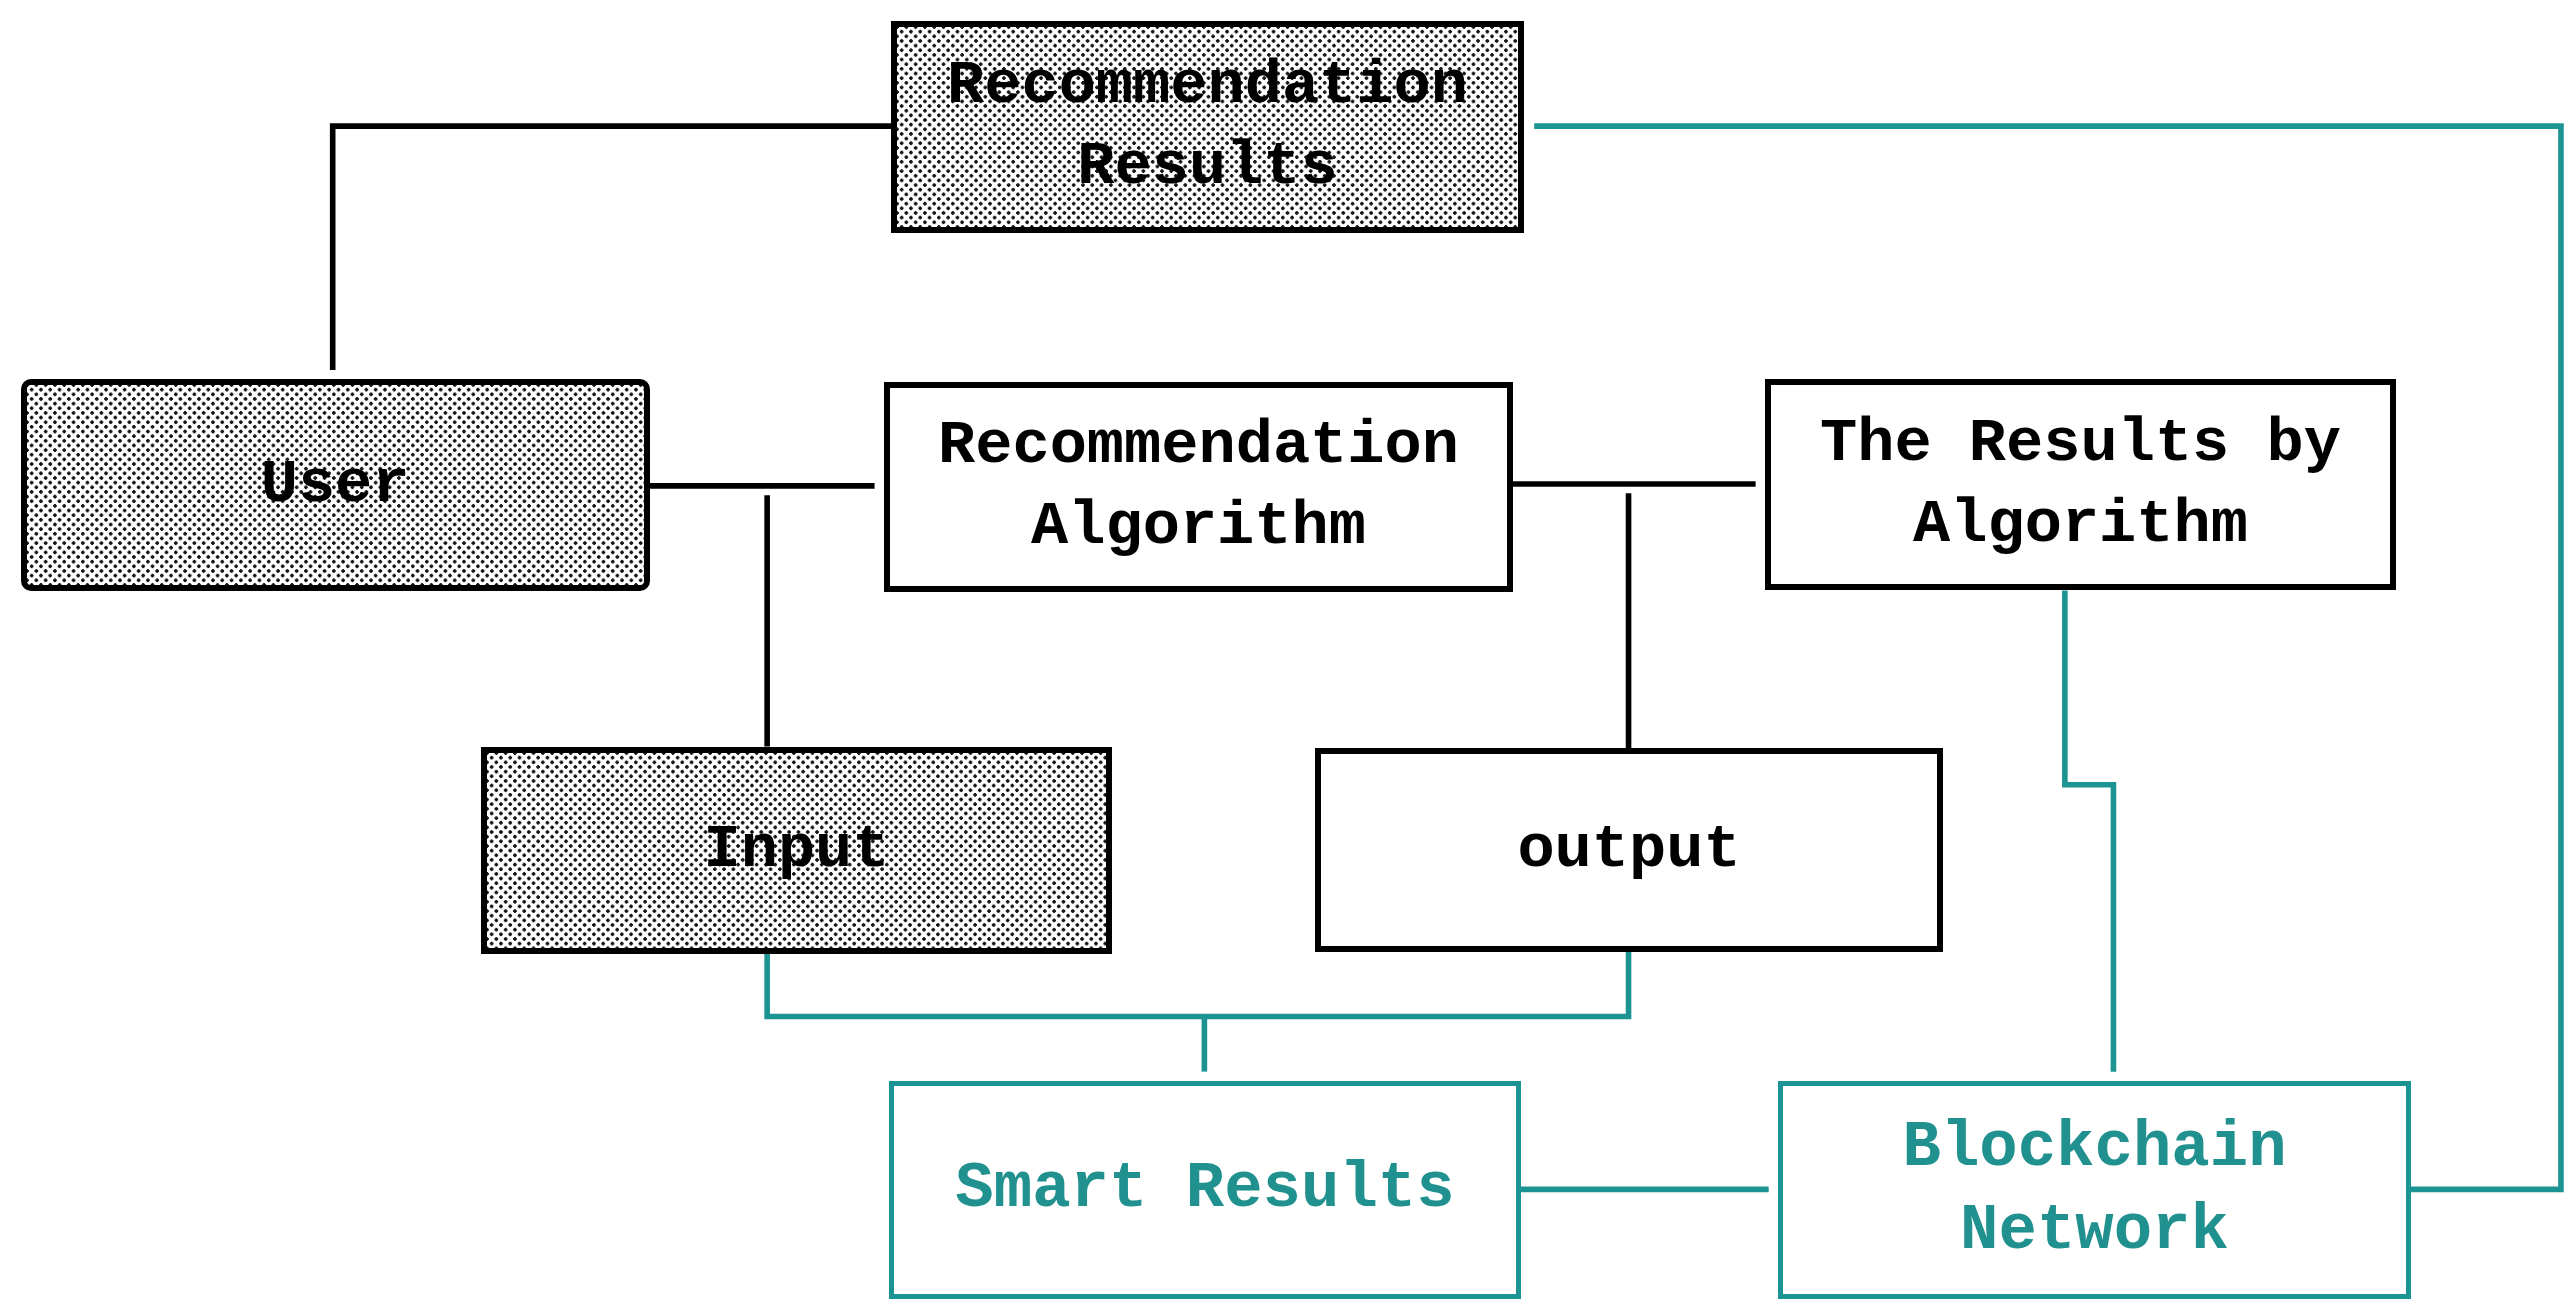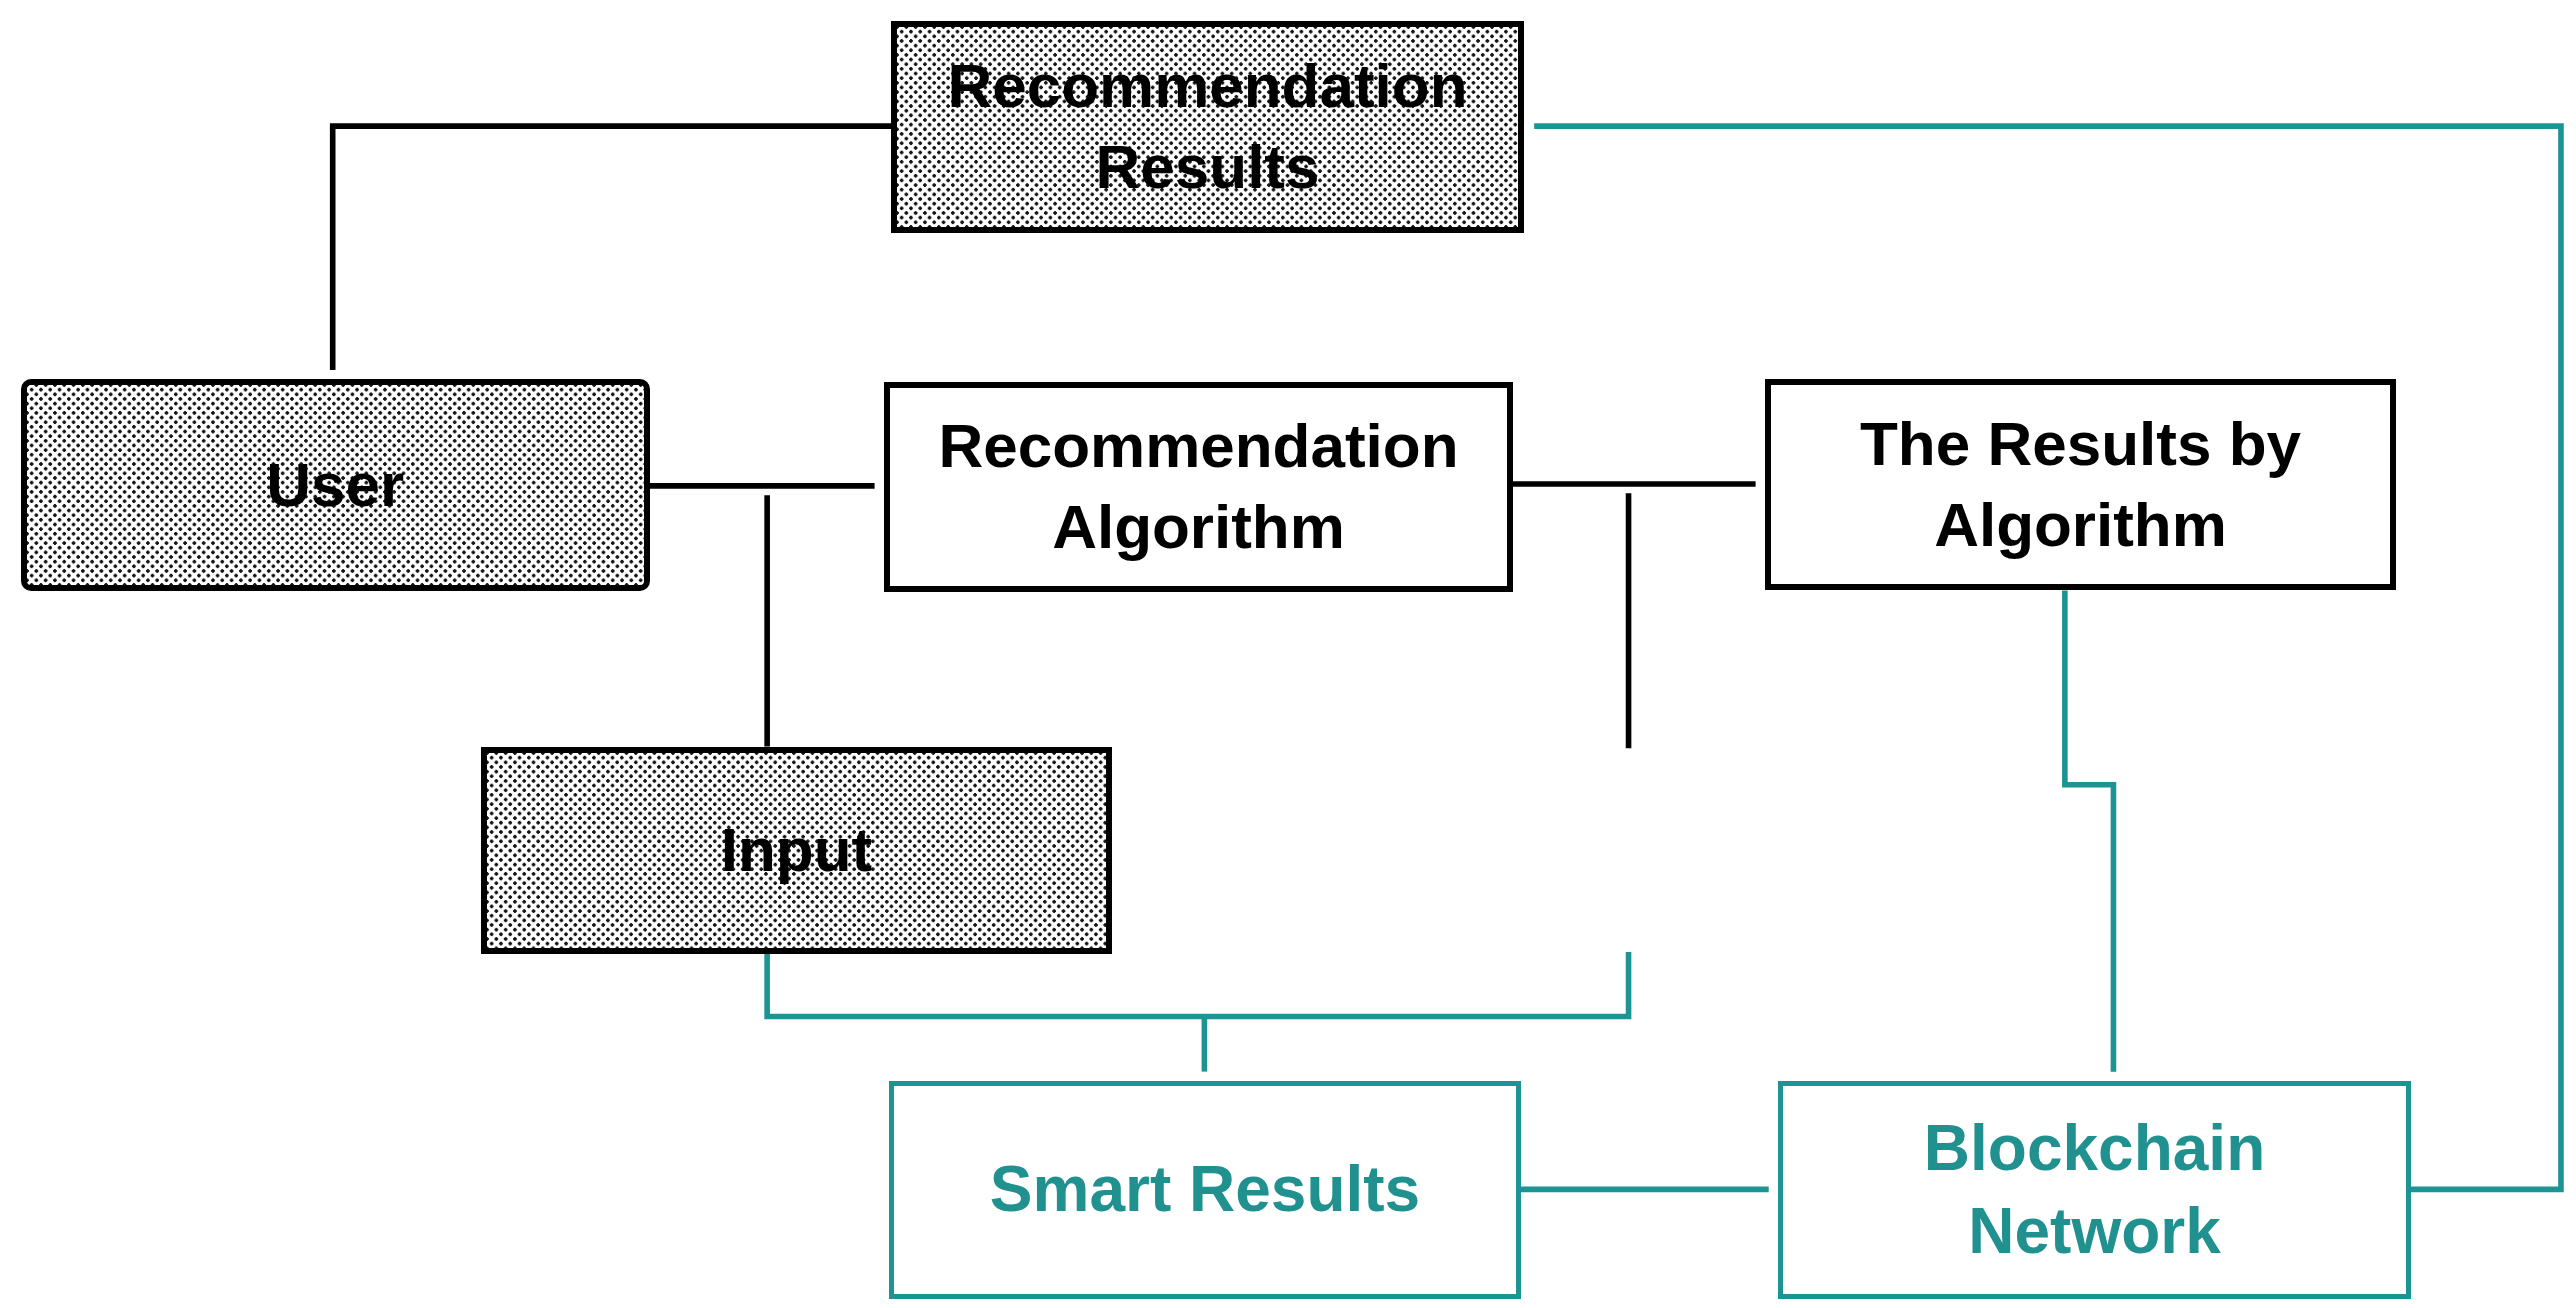--- a/index.html
+++ b/index.html
@@ -6,21 +6,21 @@
     --black:#000000;
     --teal:#1d9494;
     --teal-text:#21918f;
     --paper:#ffffff;
   }
   html,body{margin:0;padding:0;background:var(--paper);}
   .canvas{
     position:relative;
     width:2576px;height:1308px;
     background:var(--paper);
-    font-family:Liberation Sans, sans-serif;
+    font-family:Liberation Mono, monospace;
     overflow:hidden;
   }
   .node{
     position:absolute;
     display:flex;align-items:center;justify-content:center;
     text-align:center;
     box-sizing:border-box;
     font-weight:bold;
     font-size:62px;
     line-height:1.3;
@@ -77,20 +77,23 @@
   </div>
 
   <div class="node black" id="n-resbyalgo">
     <span class="label wrap">The Results by Algorithm</span>
   </div>
 
   <div class="node dotted" id="n-input">
     <span class="label">Input</span>
   </div>
 
+  <div class="node black" id="n-output">
+    <span class="label">output</span>
+  </div>
 
   <div class="node teal" id="n-smart">
     <span class="label">Smart Results</span>
   </div>
 
   <div class="node teal" id="n-chain">
     <span class="label">Blockchain Network</span>
   </div>
 
   <svg class="wires" viewBox="0 0 2757 1400" xmlns="http://www.w3.org/2000/svg">

